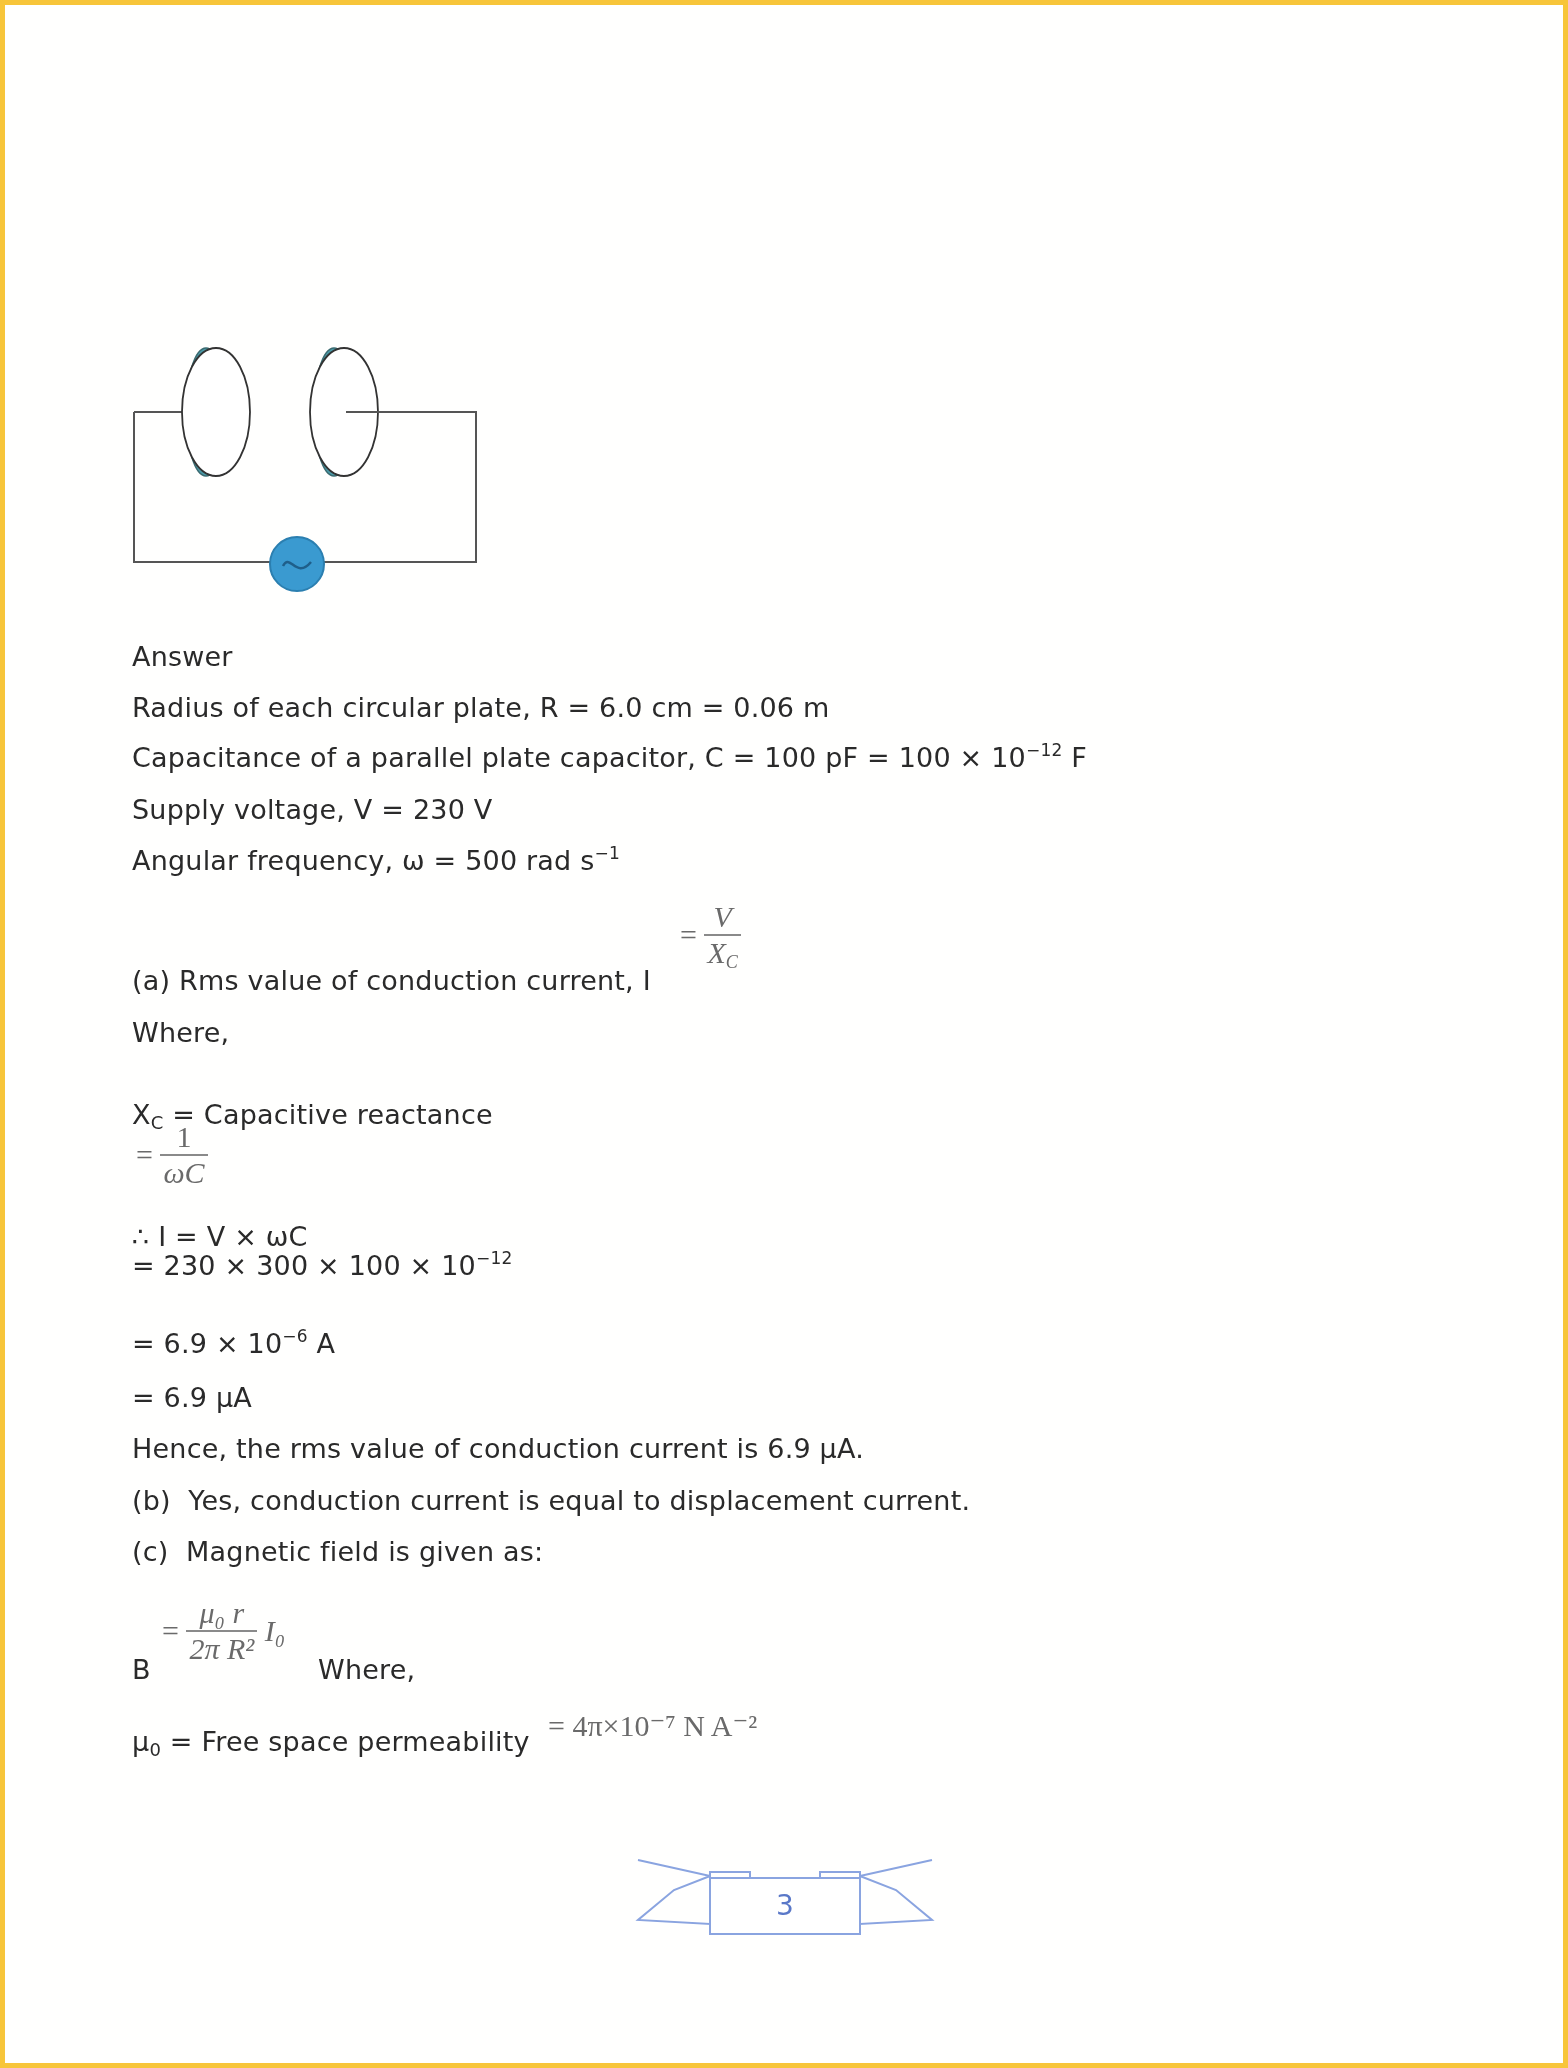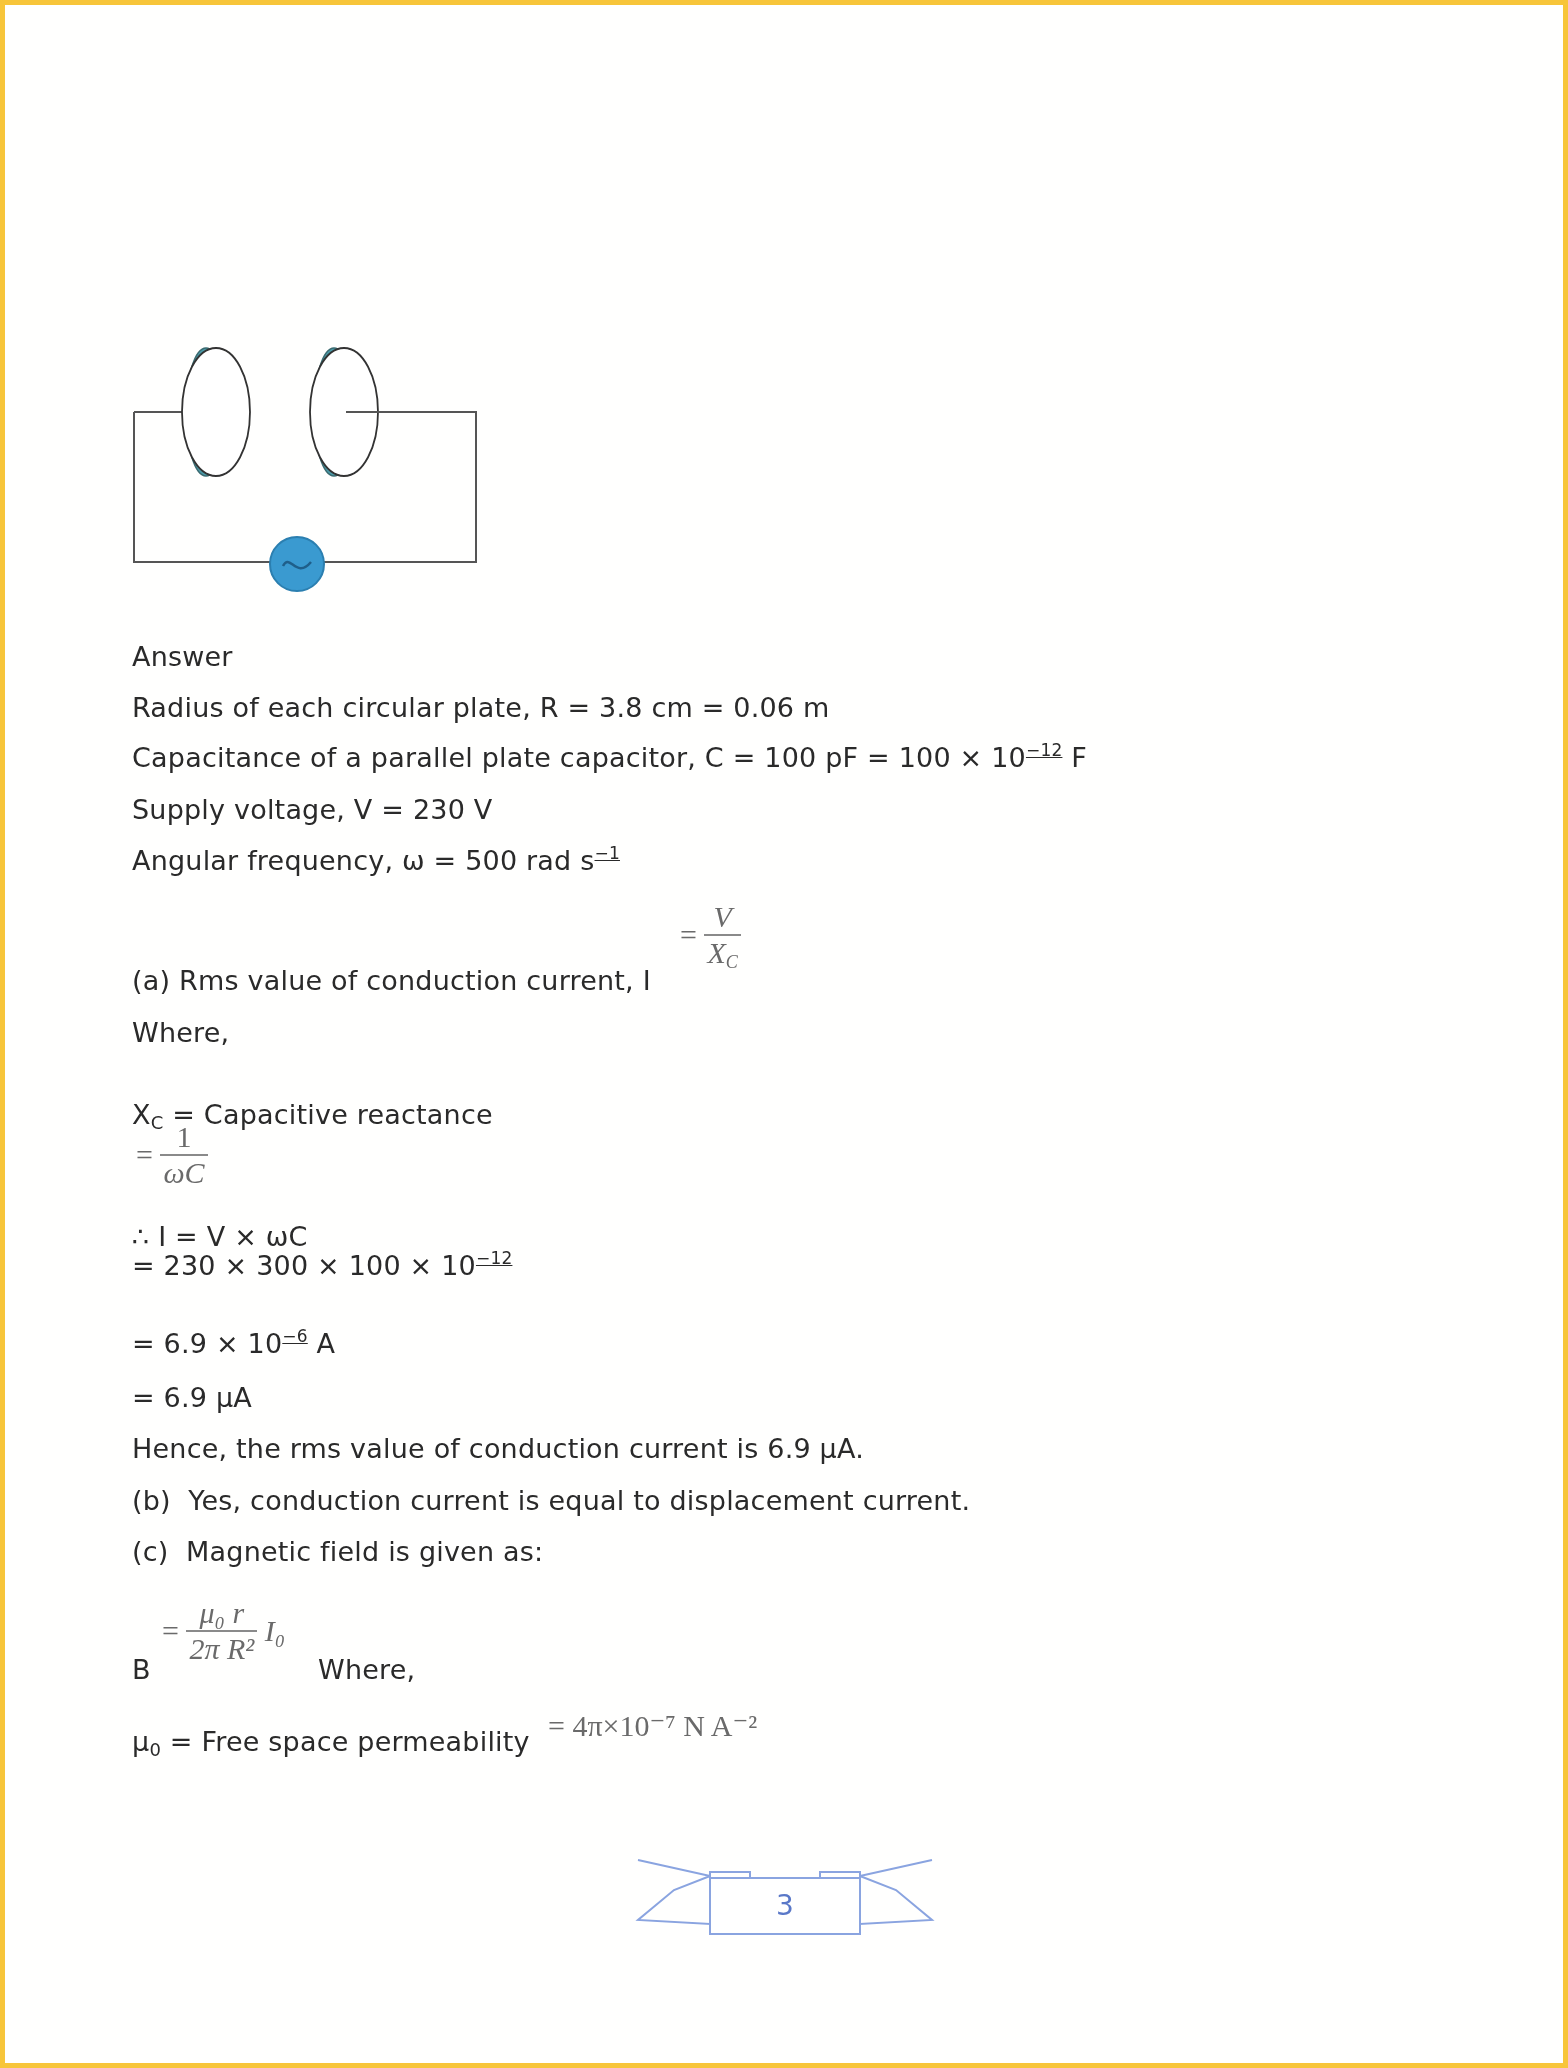--- a/index.html
+++ b/index.html
@@ -10,21 +10,21 @@
     color: #2a2a2a;
   }
   .page-border {
     position: absolute; left: 0; top: 0; width: 1568px; height: 2068px;
     box-sizing: border-box; border: 5px solid #f7c53a; pointer-events: none;
   }
   .line {
     position: absolute; left: 132px; font-size: 27px; white-space: nowrap;
     line-height: 34px; letter-spacing: 0.2px;
   }
-  sup { font-size: 17px; vertical-align: 11px; line-height: 0; text-decoration: underline; }
+  sup { font-size: 17px; vertical-align: 11px; line-height: 0; }
   sub { font-size: 18px; vertical-align: -5px; line-height: 0; }
   .math {
     position: absolute; font-family: "Liberation Serif", "DejaVu Serif", serif;
     color: #6a6a6a; font-size: 30px; white-space: nowrap;
   }
   .frac { display: inline-block; vertical-align: middle; text-align: center; }
   .frac .num, .frac .den { display: block; line-height: 34px; padding: 0 3px; }
   .frac .num { border-bottom: 2px solid #8a8a8a; }
   .it { font-style: italic; }
   .diagram { position: absolute; left: 120px; top: 330px; }
@@ -61,21 +61,21 @@
     <g>
       <circle cx="177" cy="234" r="27" fill="#3a9ad0" stroke="#2b7fb0" stroke-width="2"></circle>
       <path d="M 163 236 C 170 222, 176 250, 191 232" fill="none" stroke="#1f5f8a" stroke-width="2.5"></path>
     </g>
   </svg>
 </div>
 
 <div class="line" style="top:640px;">Answer</div>
 
 <div class="line" style="top:691px;">
-  <span>Radius of each circular plate, R = 3.8 cm = 0.06 m</span>
+  <span>Radius of each circular plate, R = 6.0 cm = 0.06 m</span>
 </div>
 
 <div class="line" style="top:741px;">
   <span>Capacitance of a parallel plate capacitor, C = 100 pF = 100 × 10</span><sup>−12</sup><span> F</span>
 </div>
 
 <div class="line" style="top:793px;">
   <span>Supply voltage, V = 230 V</span>
 </div>
 

